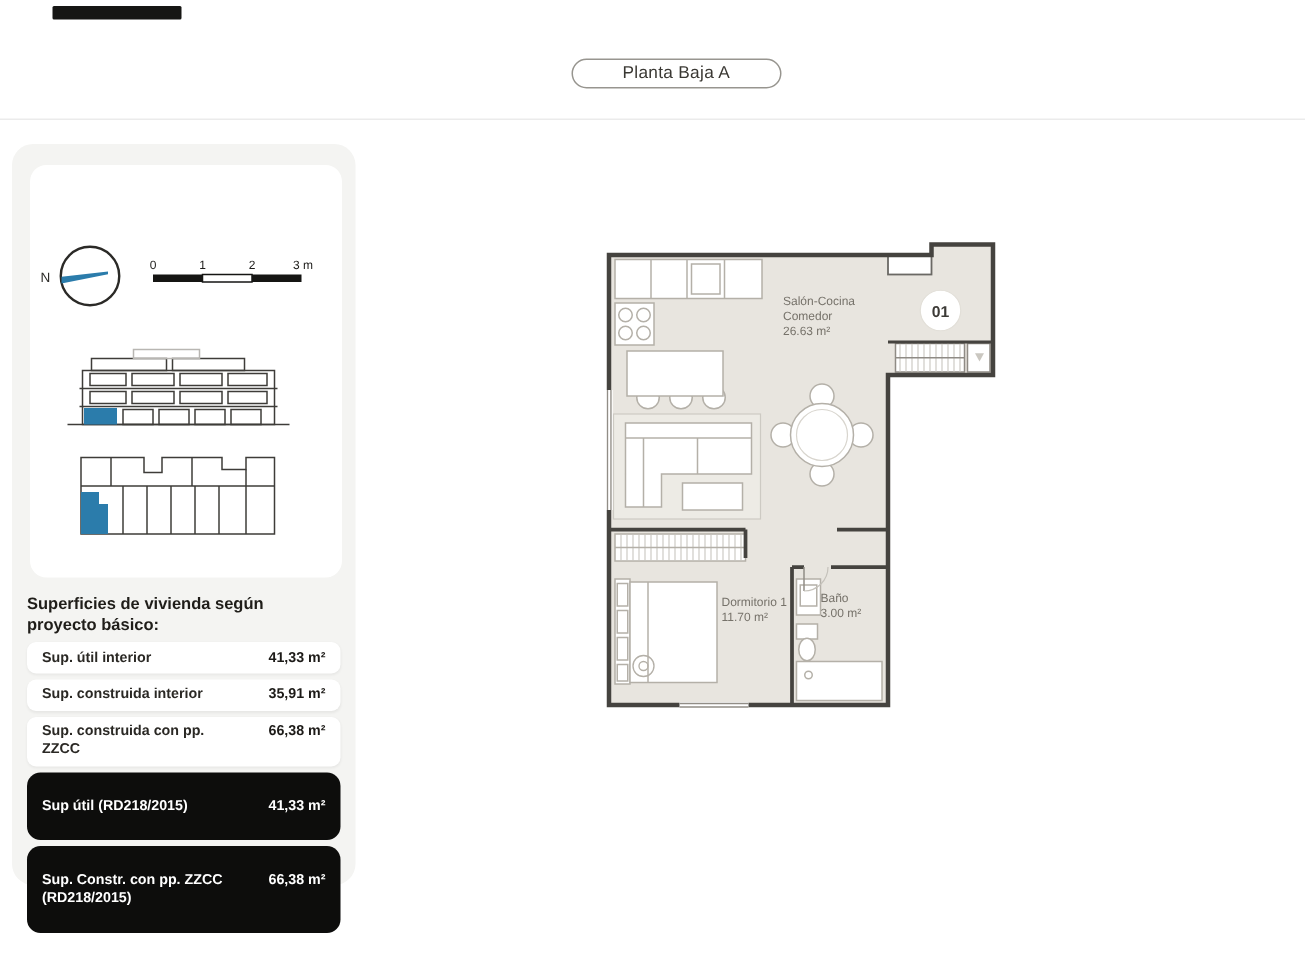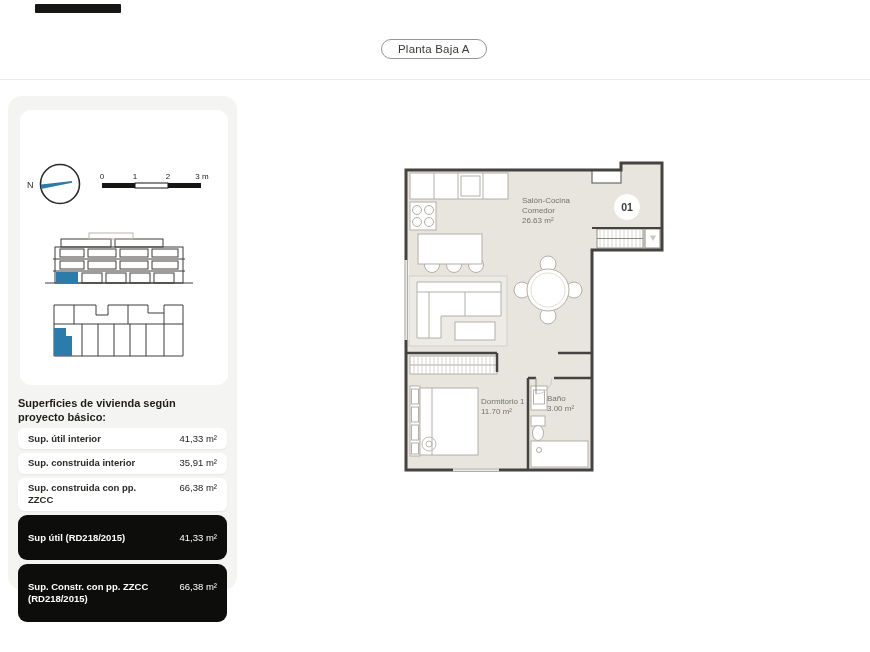--- a/index.html
+++ b/index.html
@@ -5,21 +5,21 @@
   * { margin:0; padding:0; box-sizing:border-box; }
   html,body { width:870px; height:652px; }
   body {
     position:relative; overflow:hidden; background:#ffffff;
     font-family:"Liberation Sans", sans-serif; color:#2b2926;
     --accent:#2b7cab; --wall:#45433f; --floor:#e8e5df; --dark:#0d0d0c;
   }
   .logo-bar { position:absolute; left:35px; top:4px; width:86px; height:9px; background:#161614; border-radius:1px; }
   .header-divider { position:absolute; left:0; top:79px; width:870px; height:1px; background:#ebebeb; }
   .title-pill {
-    position:absolute; left:381px; top:39px; padding:3px 16px;
+    position:absolute; left:381px; top:39px; padding:3px 33px;
     border:1px solid #97958f; border-radius:11px; background:#fff;
     font-size:11.5px; color:#3a3833; letter-spacing:.2px; cursor:pointer; white-space:nowrap;
   }
   .side-panel {
     position:absolute; left:8px; top:96px; width:229px; height:494px;
     background:#f4f4f2; border-radius:14px;
   }
   .info-card {
     position:absolute; left:12px; top:14px; width:208px; height:275px;
     background:#ffffff; border-radius:11px;
@@ -29,21 +29,21 @@
     position:absolute; left:10px; top:300px; width:185px;
     font-size:11px; font-weight:600; line-height:1.3; color:#1f1d19;
   }
   .surfaces-table { position:absolute; left:10px; right:10px; top:332px; display:flex; flex-direction:column; gap:4px; }
   .row {
     display:flex; justify-content:space-between; align-items:flex-start;
     background:#fff; border-radius:6px; padding:4.5px 10px;
     box-shadow:0 1px 2px rgba(0,0,0,.06);
   }
   .row .label { font-size:9.5px; font-weight:600; color:#2a2824; max-width:130px; line-height:1.25; }
-  .row .value { font-size:9.5px; font-weight:400; color:#1c1a17; white-space:nowrap; line-height:1.25; }
+  .row .value { font-size:9.5px; font-weight:700; color:#1c1a17; white-space:nowrap; line-height:1.25; }
   .row.dark { background:var(--dark); border-radius:9px; padding:17px 10px; box-shadow:none; }
   .row.dark .label, .row.dark .value { color:#ffffff; }
 
   .floorplan { position:absolute; left:395px; top:160px; }
   .floor-poly { fill:var(--floor); }
   .wall { stroke:var(--wall); fill:none; }
   .accent-fill { fill:var(--accent); }
   .furn { stroke:#b4b0a8; fill:#ffffff; stroke-width:1; }
   .furn-line { stroke:#b4b0a8; fill:none; stroke-width:1; }
   .thin { stroke:#c6c3bc; fill:none; stroke-width:.7; }

